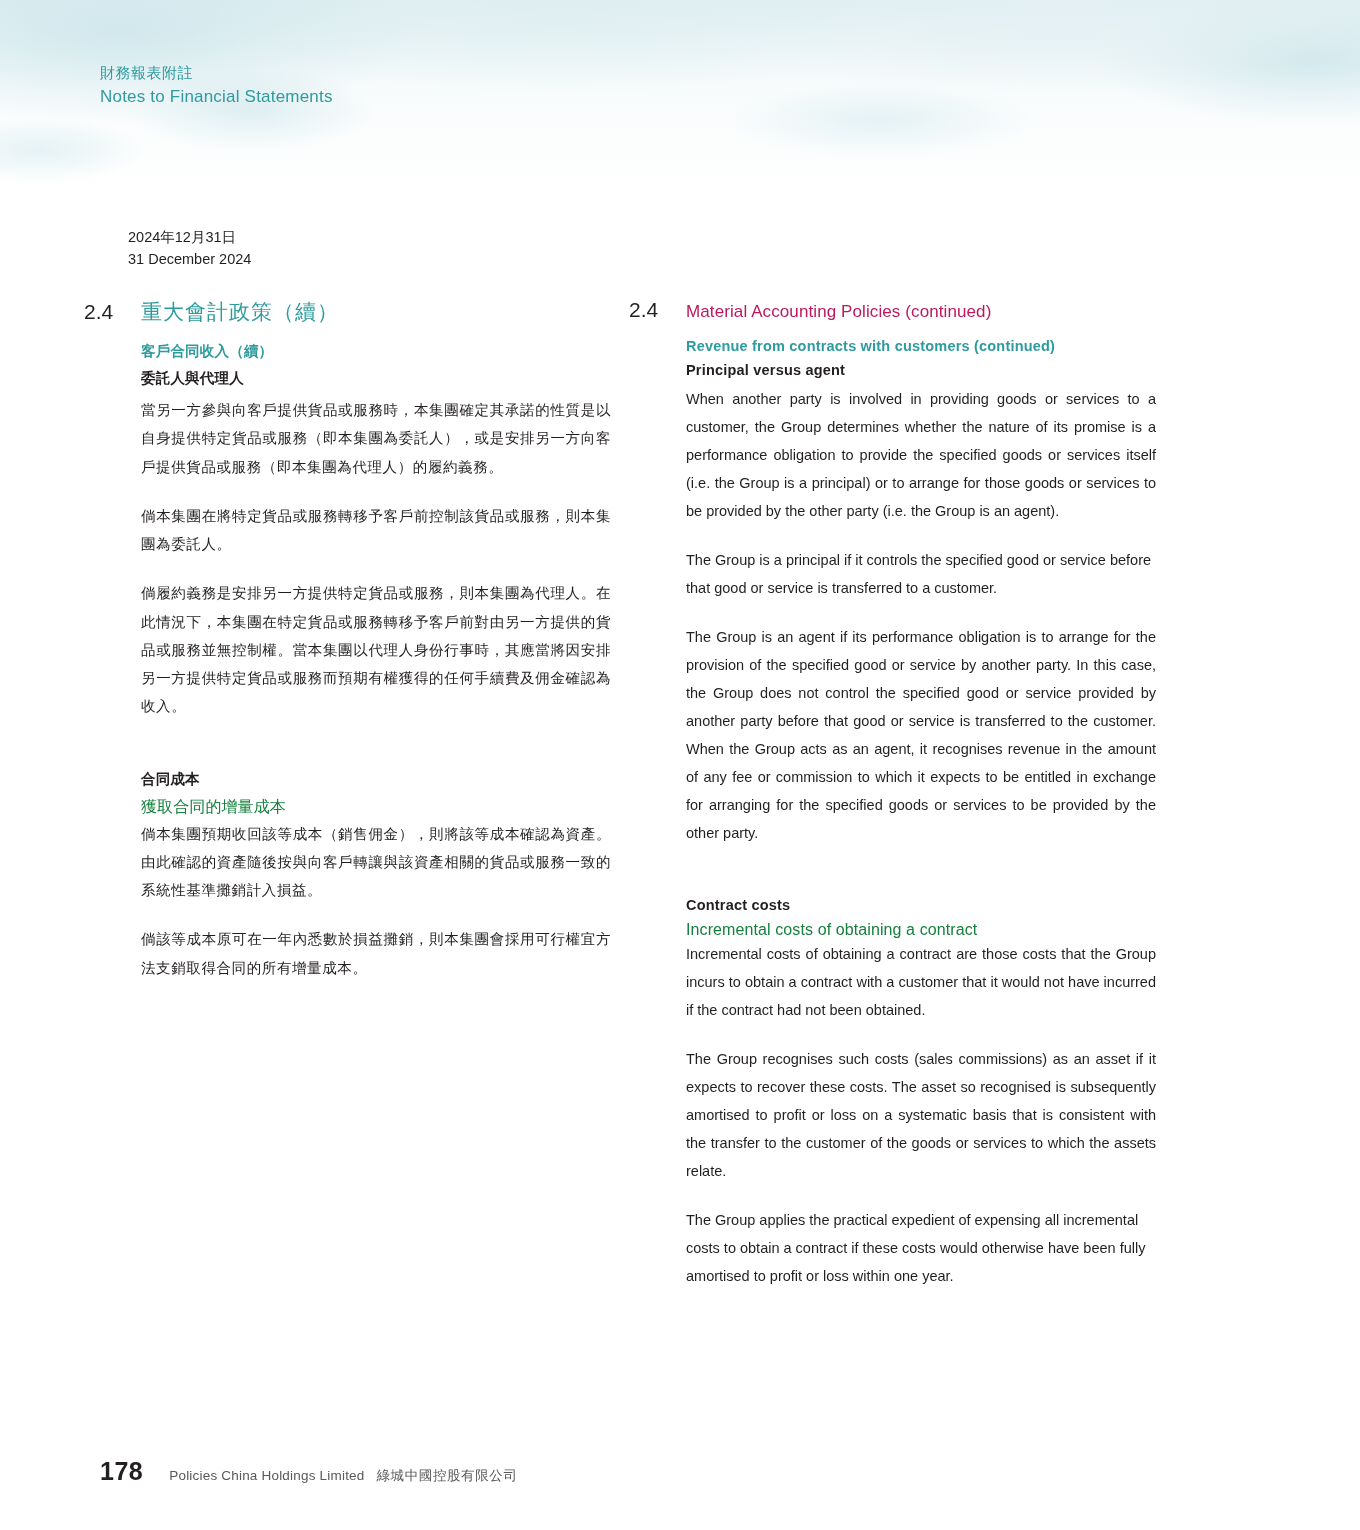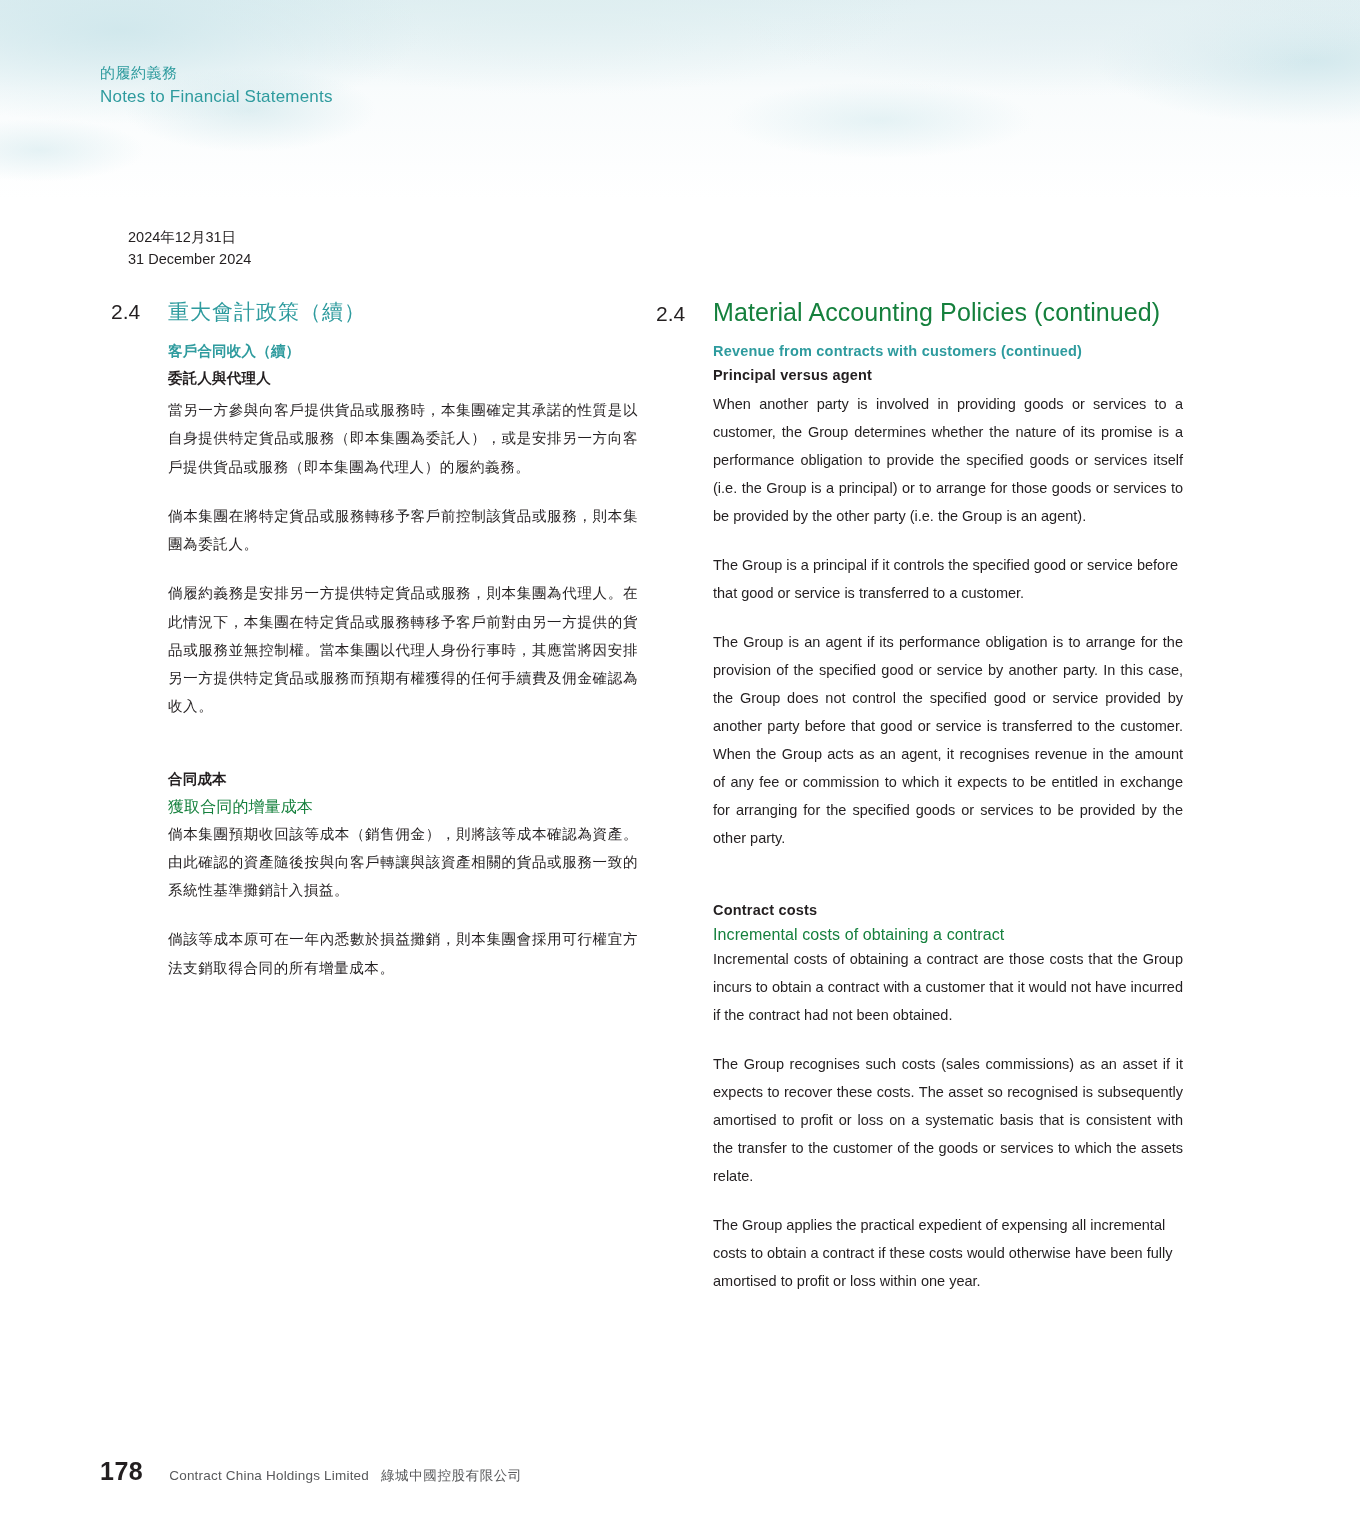--- a/index.html
+++ b/index.html
@@ -66,21 +66,21 @@
     font-size: 14.5px;
     color: #231f20;
     line-height: 1.55;
     margin-left: 28px;
   }
 
   
   .columns {
     position: absolute;
     top: 298px;
-    left: 111px;
+    left: 84px;
     width: 1075px;
     display: flex;
     gap: 18px;
   }
   .col {
     width: 527px;
   }
   .col-head {
     display: flex;
     align-items: baseline;
@@ -90,22 +90,22 @@
     flex: 0 0 57px;
     font-size: 21px;
     color: #231f20;
   }
   .sec-title-zh {
     font-size: 21px;
     color: #2e9b9e;
     letter-spacing: 1px;
   }
   .sec-title-en {
-    font-size: 25px;
-    color: #15803d;
+    font-size: 17px;
+    color: #be185d;
     letter-spacing: 0.1px;
   }
   .col-body {
     margin-left: 57px;
     margin-top: 16px;
   }
   .sub-teal {
     color: #2e9b9e;
     font-weight: bold;
     font-size: 14.5px;
@@ -170,21 +170,21 @@
     margin-left: 12px;
     letter-spacing: 0.6px;
   }
 </style>
 </head>
 <body>
 
 <div class="page-top-wash"></div>
 
 <div class="running-head">
-  <div class="rh-zh">的履約義務</div>
+  <div class="rh-zh">財務報表附註</div>
   <div class="rh-en">Notes to Financial Statements</div>
 </div>
 
 <div class="date-block">
   <div>2024年12月31日</div>
   <div>31 December 2024</div>
 </div>
 
 <div class="columns">
 
@@ -224,15 +224,15 @@
       <p class="para">Incremental costs of obtaining a contract are those costs that the Group incurs to obtain a contract with a customer that it would not have incurred if the contract had not been obtained.</p>
       <p class="para">The Group recognises such costs (sales commissions) as an asset if it expects to recover these costs. The asset so recognised is subsequently amortised to profit or loss on a systematic basis that is consistent with the transfer to the customer of the goods or services to which the assets relate.</p>
       <p class="para last-left">The Group applies the practical expedient of expensing all incremental costs to obtain a contract if these costs would otherwise have been fully amortised to profit or loss within one year.</p>
     </div>
   </div>
 
 </div>
 
 <div class="footer">
   <div class="pageno">178</div>
-  <div class="company">Contract China Holdings Limited</div>
+  <div class="company">Policies China Holdings Limited</div>
   <div class="company-zh">綠城中國控股有限公司</div>
 </div>
 
 </body></html>

